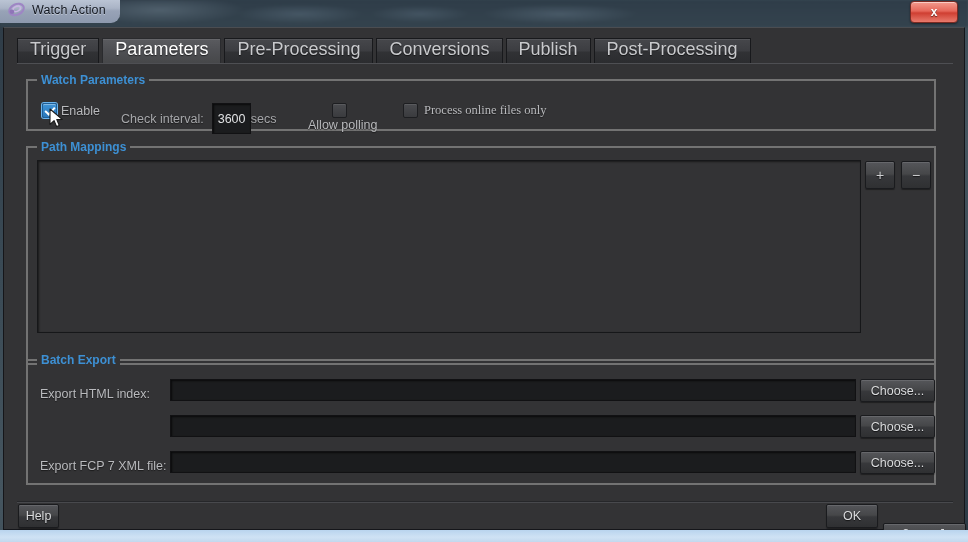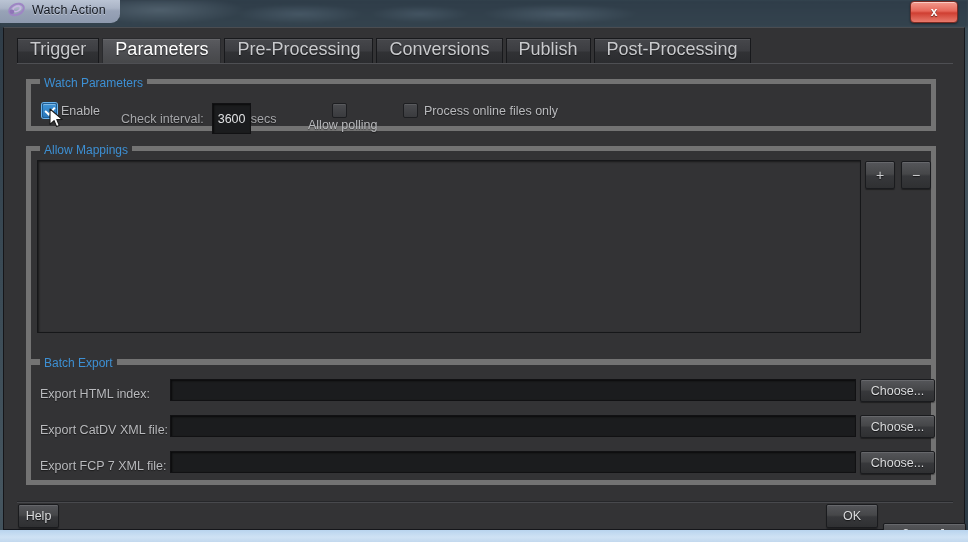--- a/index.html
+++ b/index.html
@@ -97,22 +97,23 @@
     border-color: #2a2b2e;
   }
   .tab-underline {
     position: absolute; left: 13px; top: 35px; width: 936px; height: 1px;
     background: #4e4f53;
   }
 
   
   .group {
     position: absolute;
-    border: 5px solid #737373;
-    box-sizing: border-box;
+    border: 2px solid #737373;
+    box-sizing: border-box;
+    font-weight: bold;
   }
   .group-label {
     position: absolute; top: -8px; left: 9px;
     padding: 0 4px;
     background: #333335;
     font-size: 12px;
     color: #3d90d4;
     white-space: nowrap;
   }
 
@@ -260,25 +261,25 @@
     <span class="lbl dim" style="">secs</span>
   </div>
 
   <div style="position:absolute; left:298px; top:75px; display:flex; align-items:center;flex-direction:column;">
     <div class="checkbox"></div>
     <span class="lbl" style="margin-left:6px;">Allow polling</span>
   </div>
 
   <div style="position:absolute; left:399px; top:75px; display:flex; align-items:center;">
     <div class="checkbox"></div>
-    <span class="lbl" style="margin-left:6px;">Process online files only</span>
+    <span class="lbl" style="margin-left:6px;font-family:Liberation Serif, serif;">Process online files only</span>
   </div>
 
   <div class="group" style="left:22px; top:118px; width:910px; height:219px;">
-    <div class="group-label">Allow Mappings</div>
+    <div class="group-label">Path Mappings</div>
   </div>
 
   <div class="listbox" style="left:33px; top:132px; width:824px; height:173px;"></div>
 
   <div class="btn plusminus" style="left:861px; top:133px;">
     <span>+</span>
   </div>
   <div class="btn plusminus" style="left:897px; top:133px;">
     <span>−</span>
   </div>
@@ -290,23 +291,20 @@
   <div style="position:absolute; left:36px; top:356px; width:100px;">
     <span class="lbl">Export HTML index:</span>
   </div>
   <div class="txtfield" style="position:absolute; left:166px; top:351px; width:686px; height:22px;">
     <span></span>
   </div>
   <div class="btn" style="position:absolute; left:856px; top:351px; width:75px; height:23px;">
     <span>Choose...</span>
   </div>
 
-  <div style="position:absolute; left:36px; top:392px; width:130px;">
-    <span class="lbl">Export CatDV XML file:</span>
-  </div>
   <div class="txtfield" style="position:absolute; left:166px; top:387px; width:686px; height:22px;">
     <span></span>
   </div>
   <div class="btn" style="position:absolute; left:856px; top:387px; width:75px; height:23px;">
     <span>Choose...</span>
   </div>
 
   <div style="position:absolute; left:36px; top:428px; width:130px;">
     <span class="lbl">Export FCP 7 XML file:</span>
   </div>

